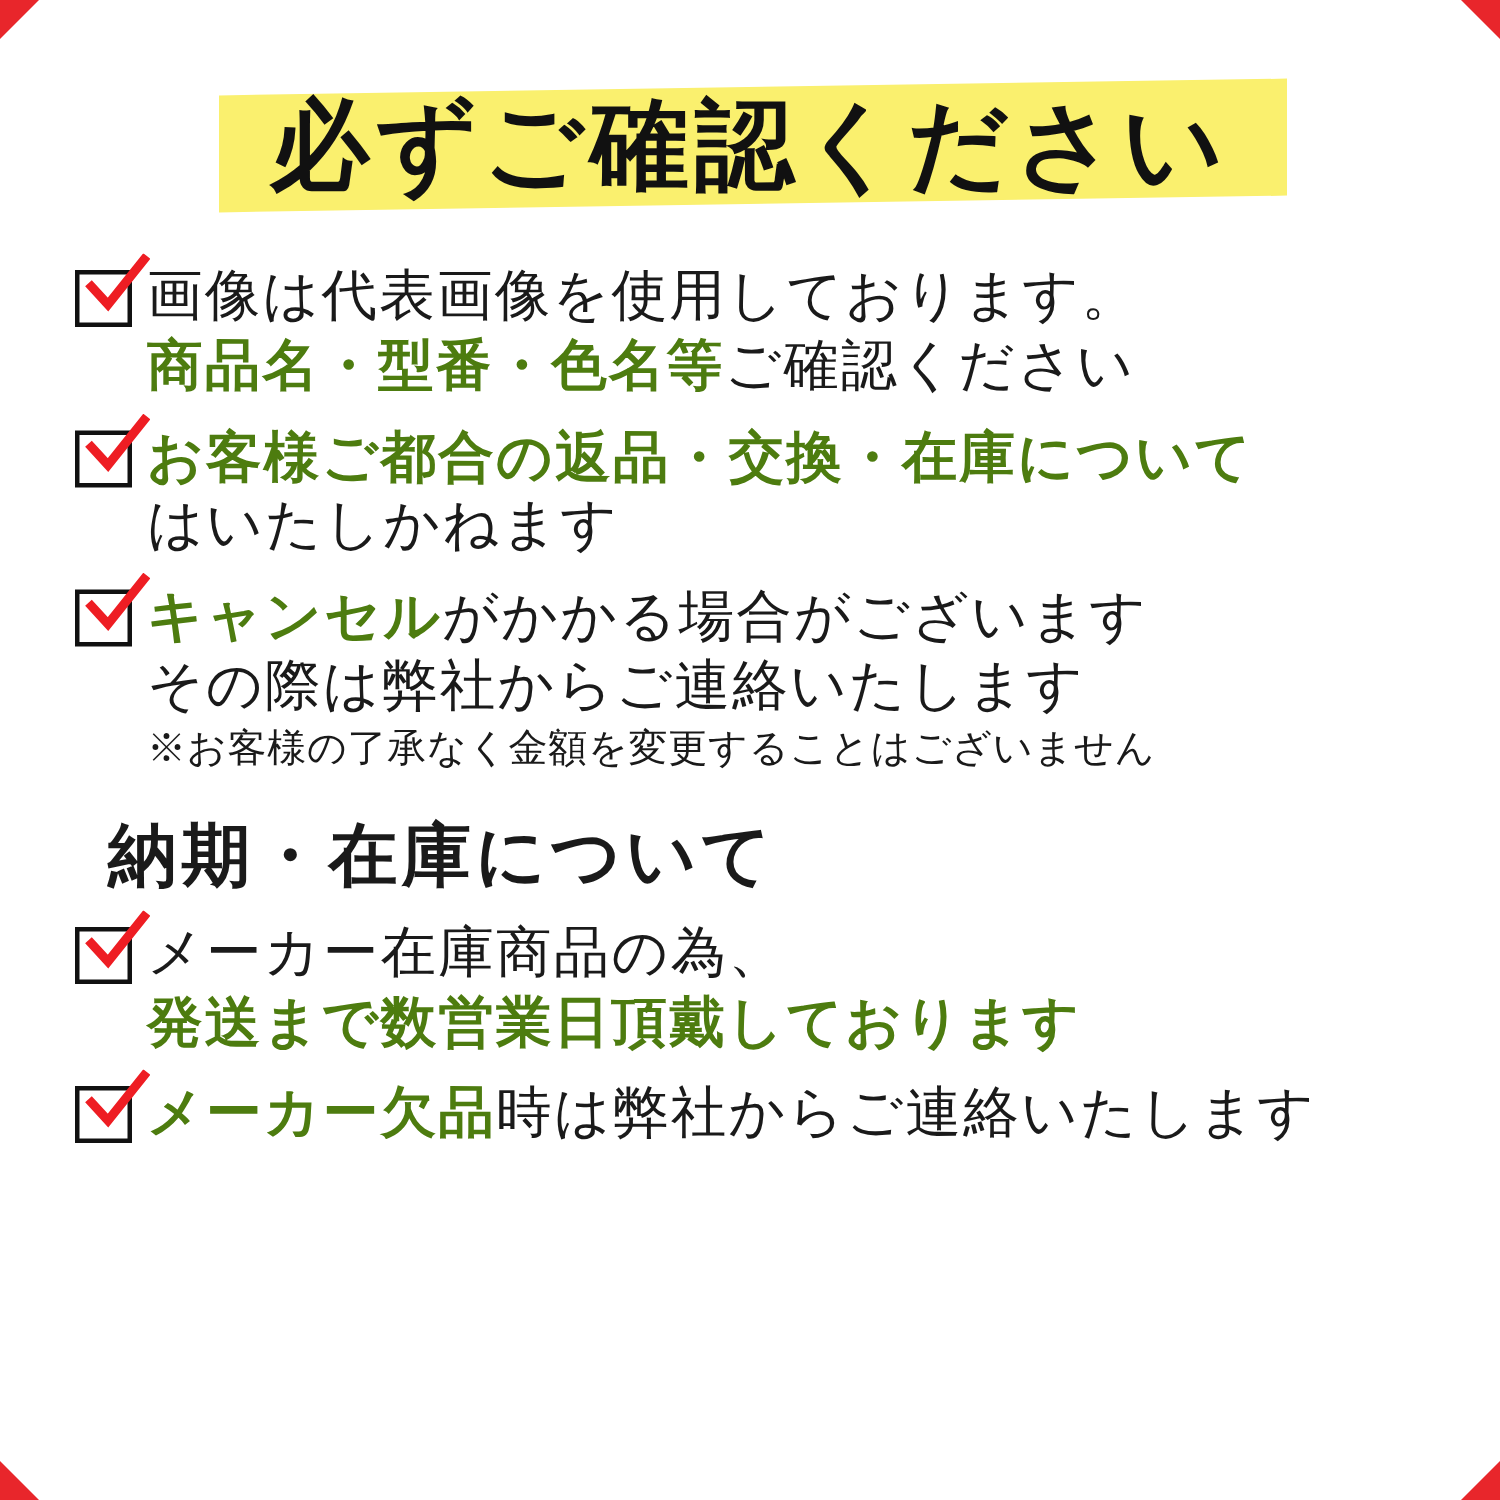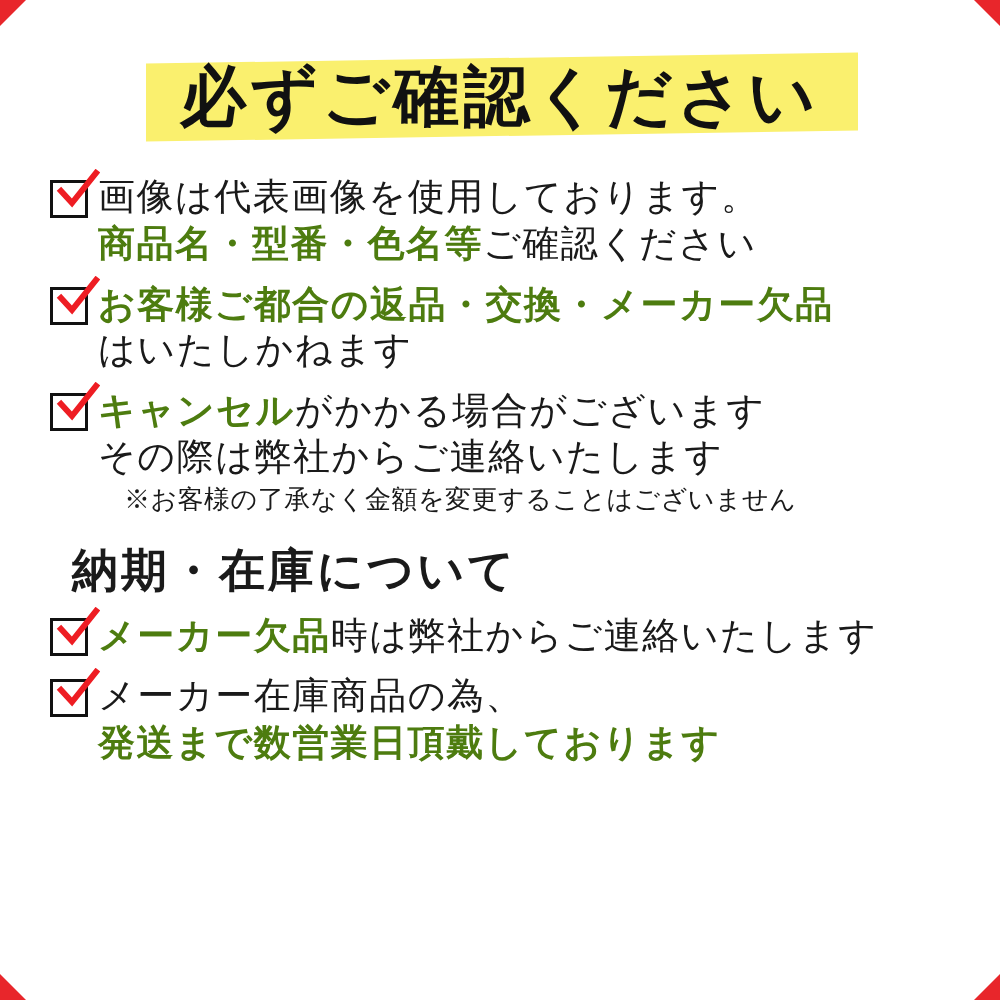--- a/index.html
+++ b/index.html
@@ -122,21 +122,20 @@
   .red {
     color: #4d7c0f;
     font-weight: bold;
   }
   .note {
     font-size: 26px;
     line-height: 38px;
     letter-spacing: 0.5px;
     color: #1a1a1a;
     white-space: nowrap;
-    margin-left: 26px;
   }
 </style>
 </head>
 <body>
 
 <div class="corner corner-tl"></div>
 <div class="corner corner-tr"></div>
 <div class="corner corner-bl"></div>
 <div class="corner corner-br"></div>
 
@@ -160,21 +159,21 @@
     </div>
   </div>
 
   <div class="item">
     <div class="check-box">
       <svg class="check-mark" viewBox="0 0 44 44">
         <path d="M5 22 L16 34 L40 4" fill="none" stroke="#ee1d23" stroke-width="6" stroke-linecap="square"></path>
       </svg>
     </div>
     <div class="item-lines">
-      <div class="line red">お客様ご都合の返品・交換・メーカー欠品</div>
+      <div class="line red">お客様ご都合の返品・交換・在庫について</div>
       <div class="line">はいたしかねます</div>
     </div>
   </div>
 
   <div class="item">
     <div class="check-box">
       <svg class="check-mark" viewBox="0 0 44 44">
         <path d="M5 22 L16 34 L40 4" fill="none" stroke="#ee1d23" stroke-width="6" stroke-linecap="square"></path>
       </svg>
     </div>
@@ -187,29 +186,29 @@
 
   <div class="section-heading second">納期・在庫について</div>
 
   <div class="item">
     <div class="check-box">
       <svg class="check-mark" viewBox="0 0 44 44">
         <path d="M5 22 L16 34 L40 4" fill="none" stroke="#ee1d23" stroke-width="6" stroke-linecap="square"></path>
       </svg>
     </div>
     <div class="item-lines">
-      <div class="line"><span class="red">メーカー欠品</span><span>時は弊社からご連絡いたします</span></div>
-    </div>
-  </div>
-
-  <div class="item">
-    <div class="check-box">
-      <svg class="check-mark" viewBox="0 0 44 44">
-        <path d="M5 22 L16 34 L40 4" fill="none" stroke="#ee1d23" stroke-width="6" stroke-linecap="square"></path>
-      </svg>
-    </div>
-    <div class="item-lines">
       <div class="line">メーカー在庫商品の為、</div>
       <div class="line red">発送まで数営業日頂戴しております</div>
     </div>
   </div>
 
+  <div class="item">
+    <div class="check-box">
+      <svg class="check-mark" viewBox="0 0 44 44">
+        <path d="M5 22 L16 34 L40 4" fill="none" stroke="#ee1d23" stroke-width="6" stroke-linecap="square"></path>
+      </svg>
+    </div>
+    <div class="item-lines">
+      <div class="line"><span class="red">メーカー欠品</span><span>時は弊社からご連絡いたします</span></div>
+    </div>
+  </div>
+
 </div>
 
 </body></html>

